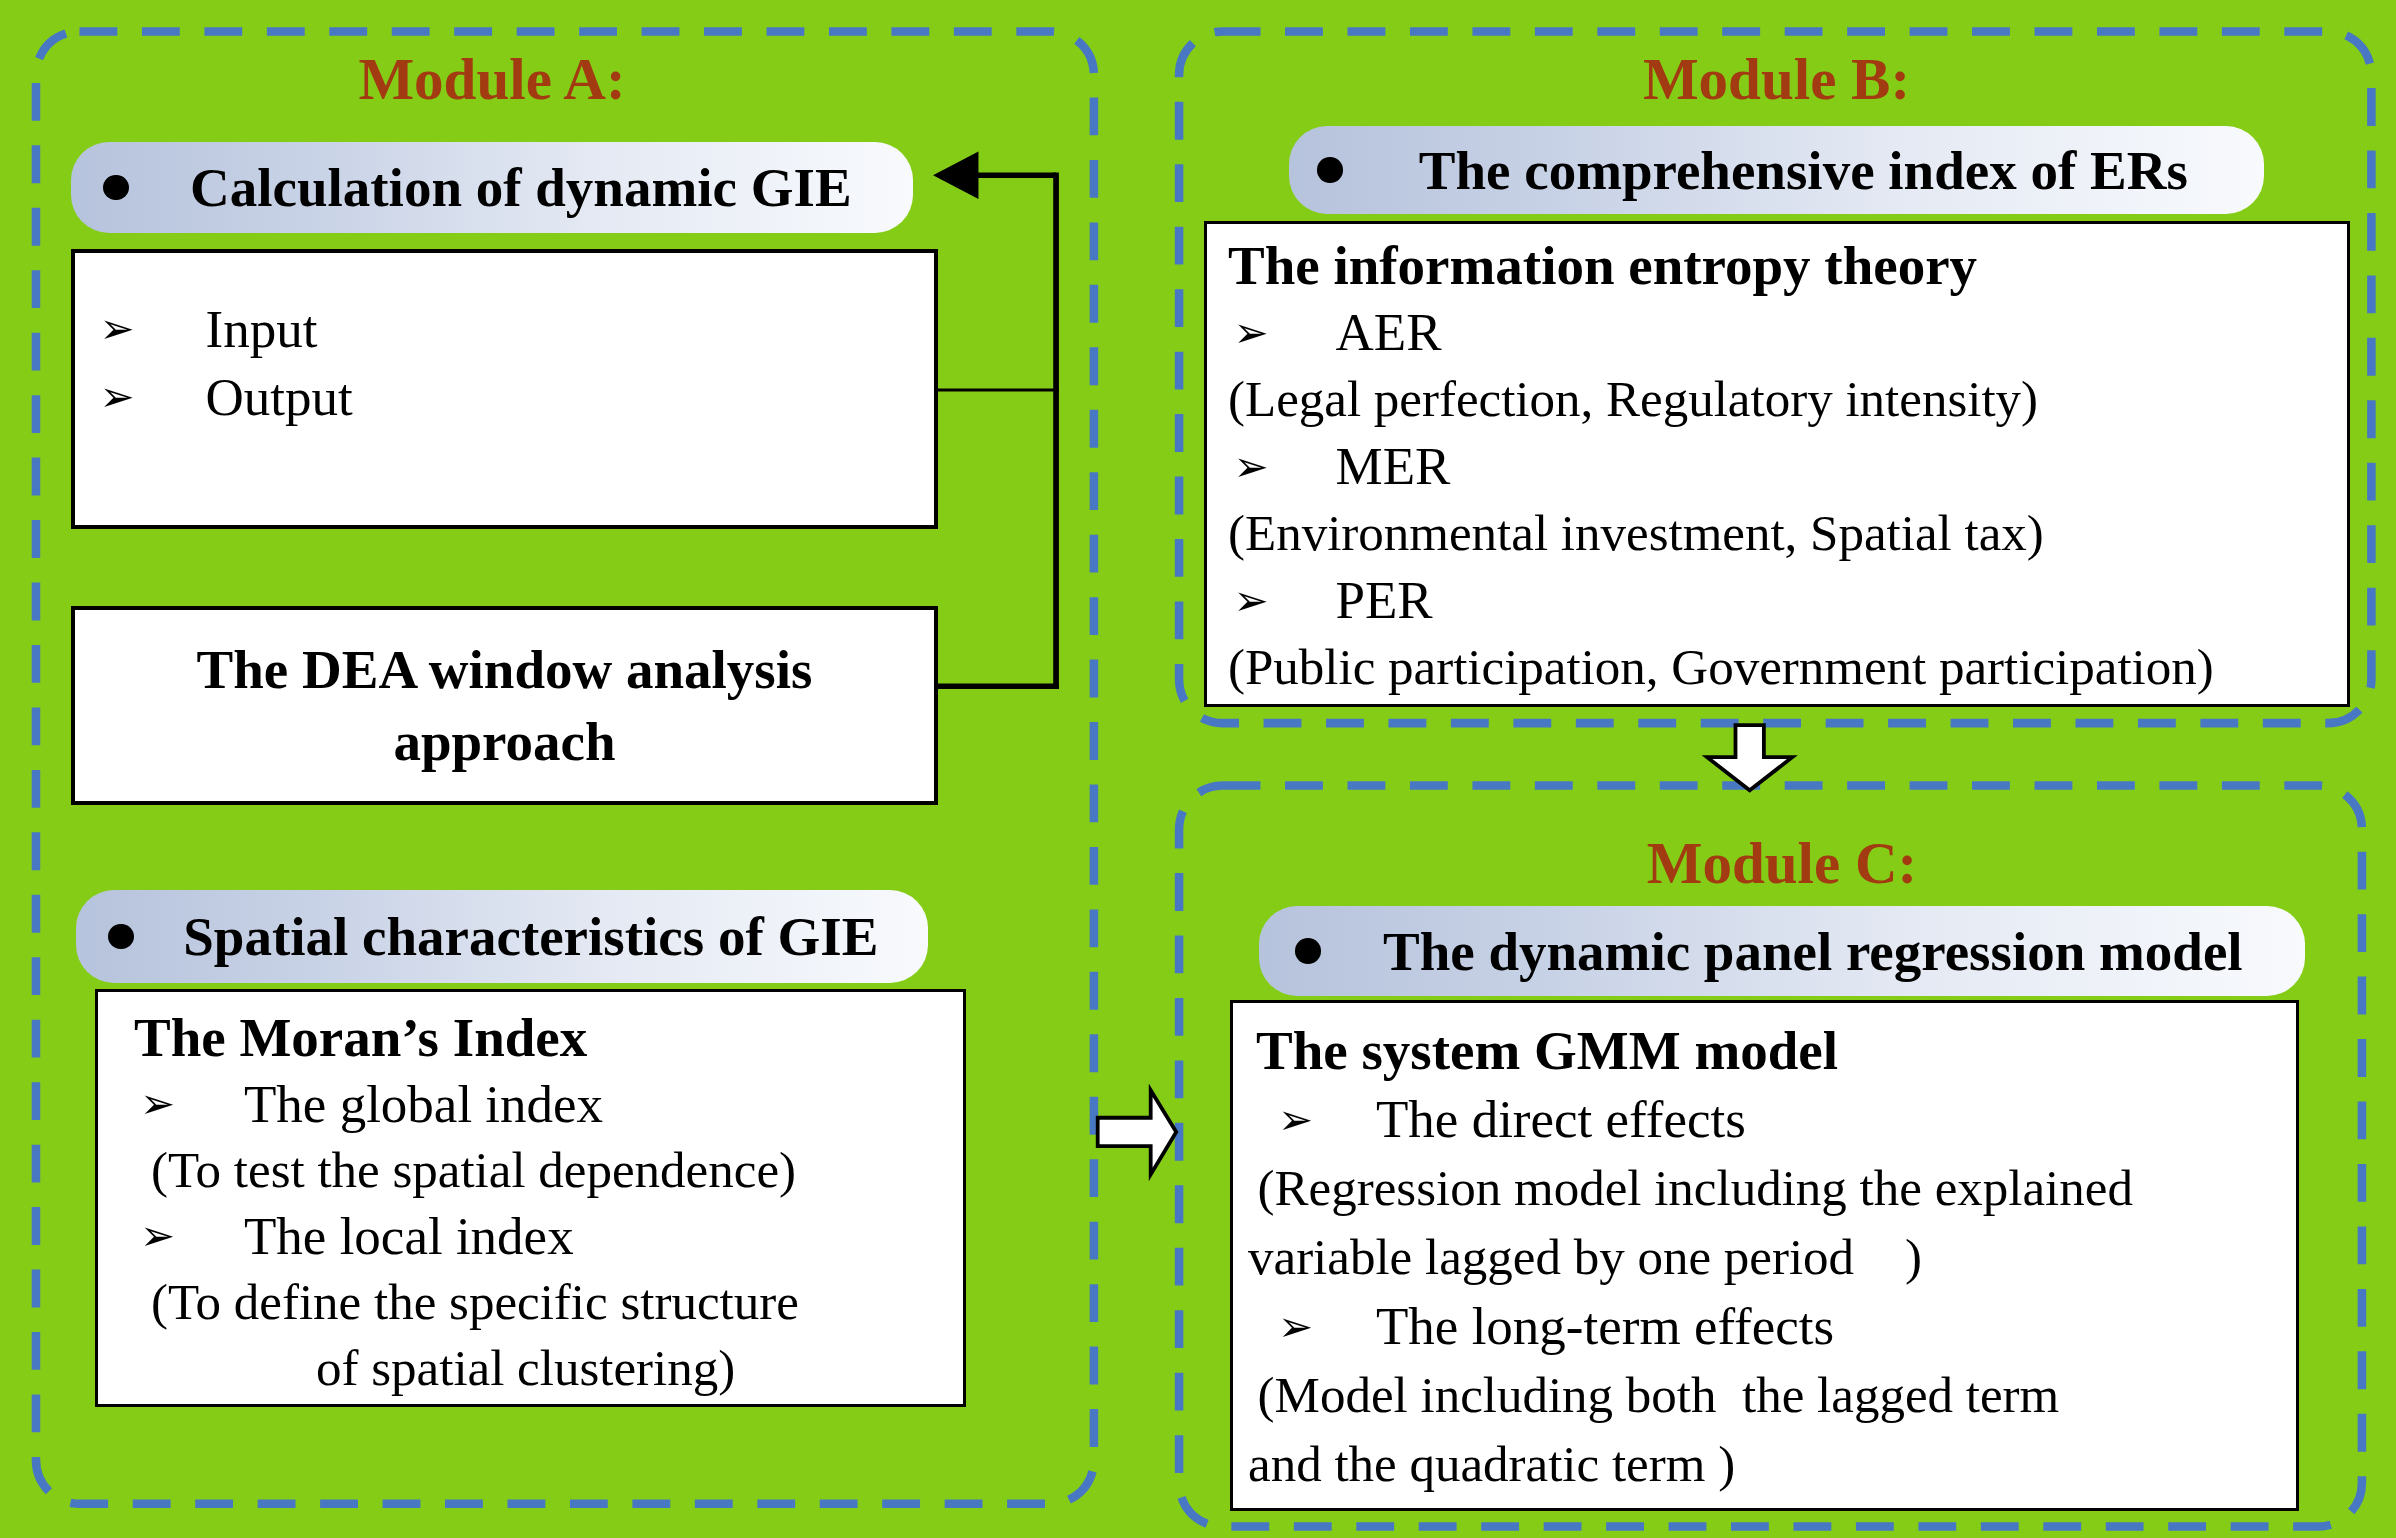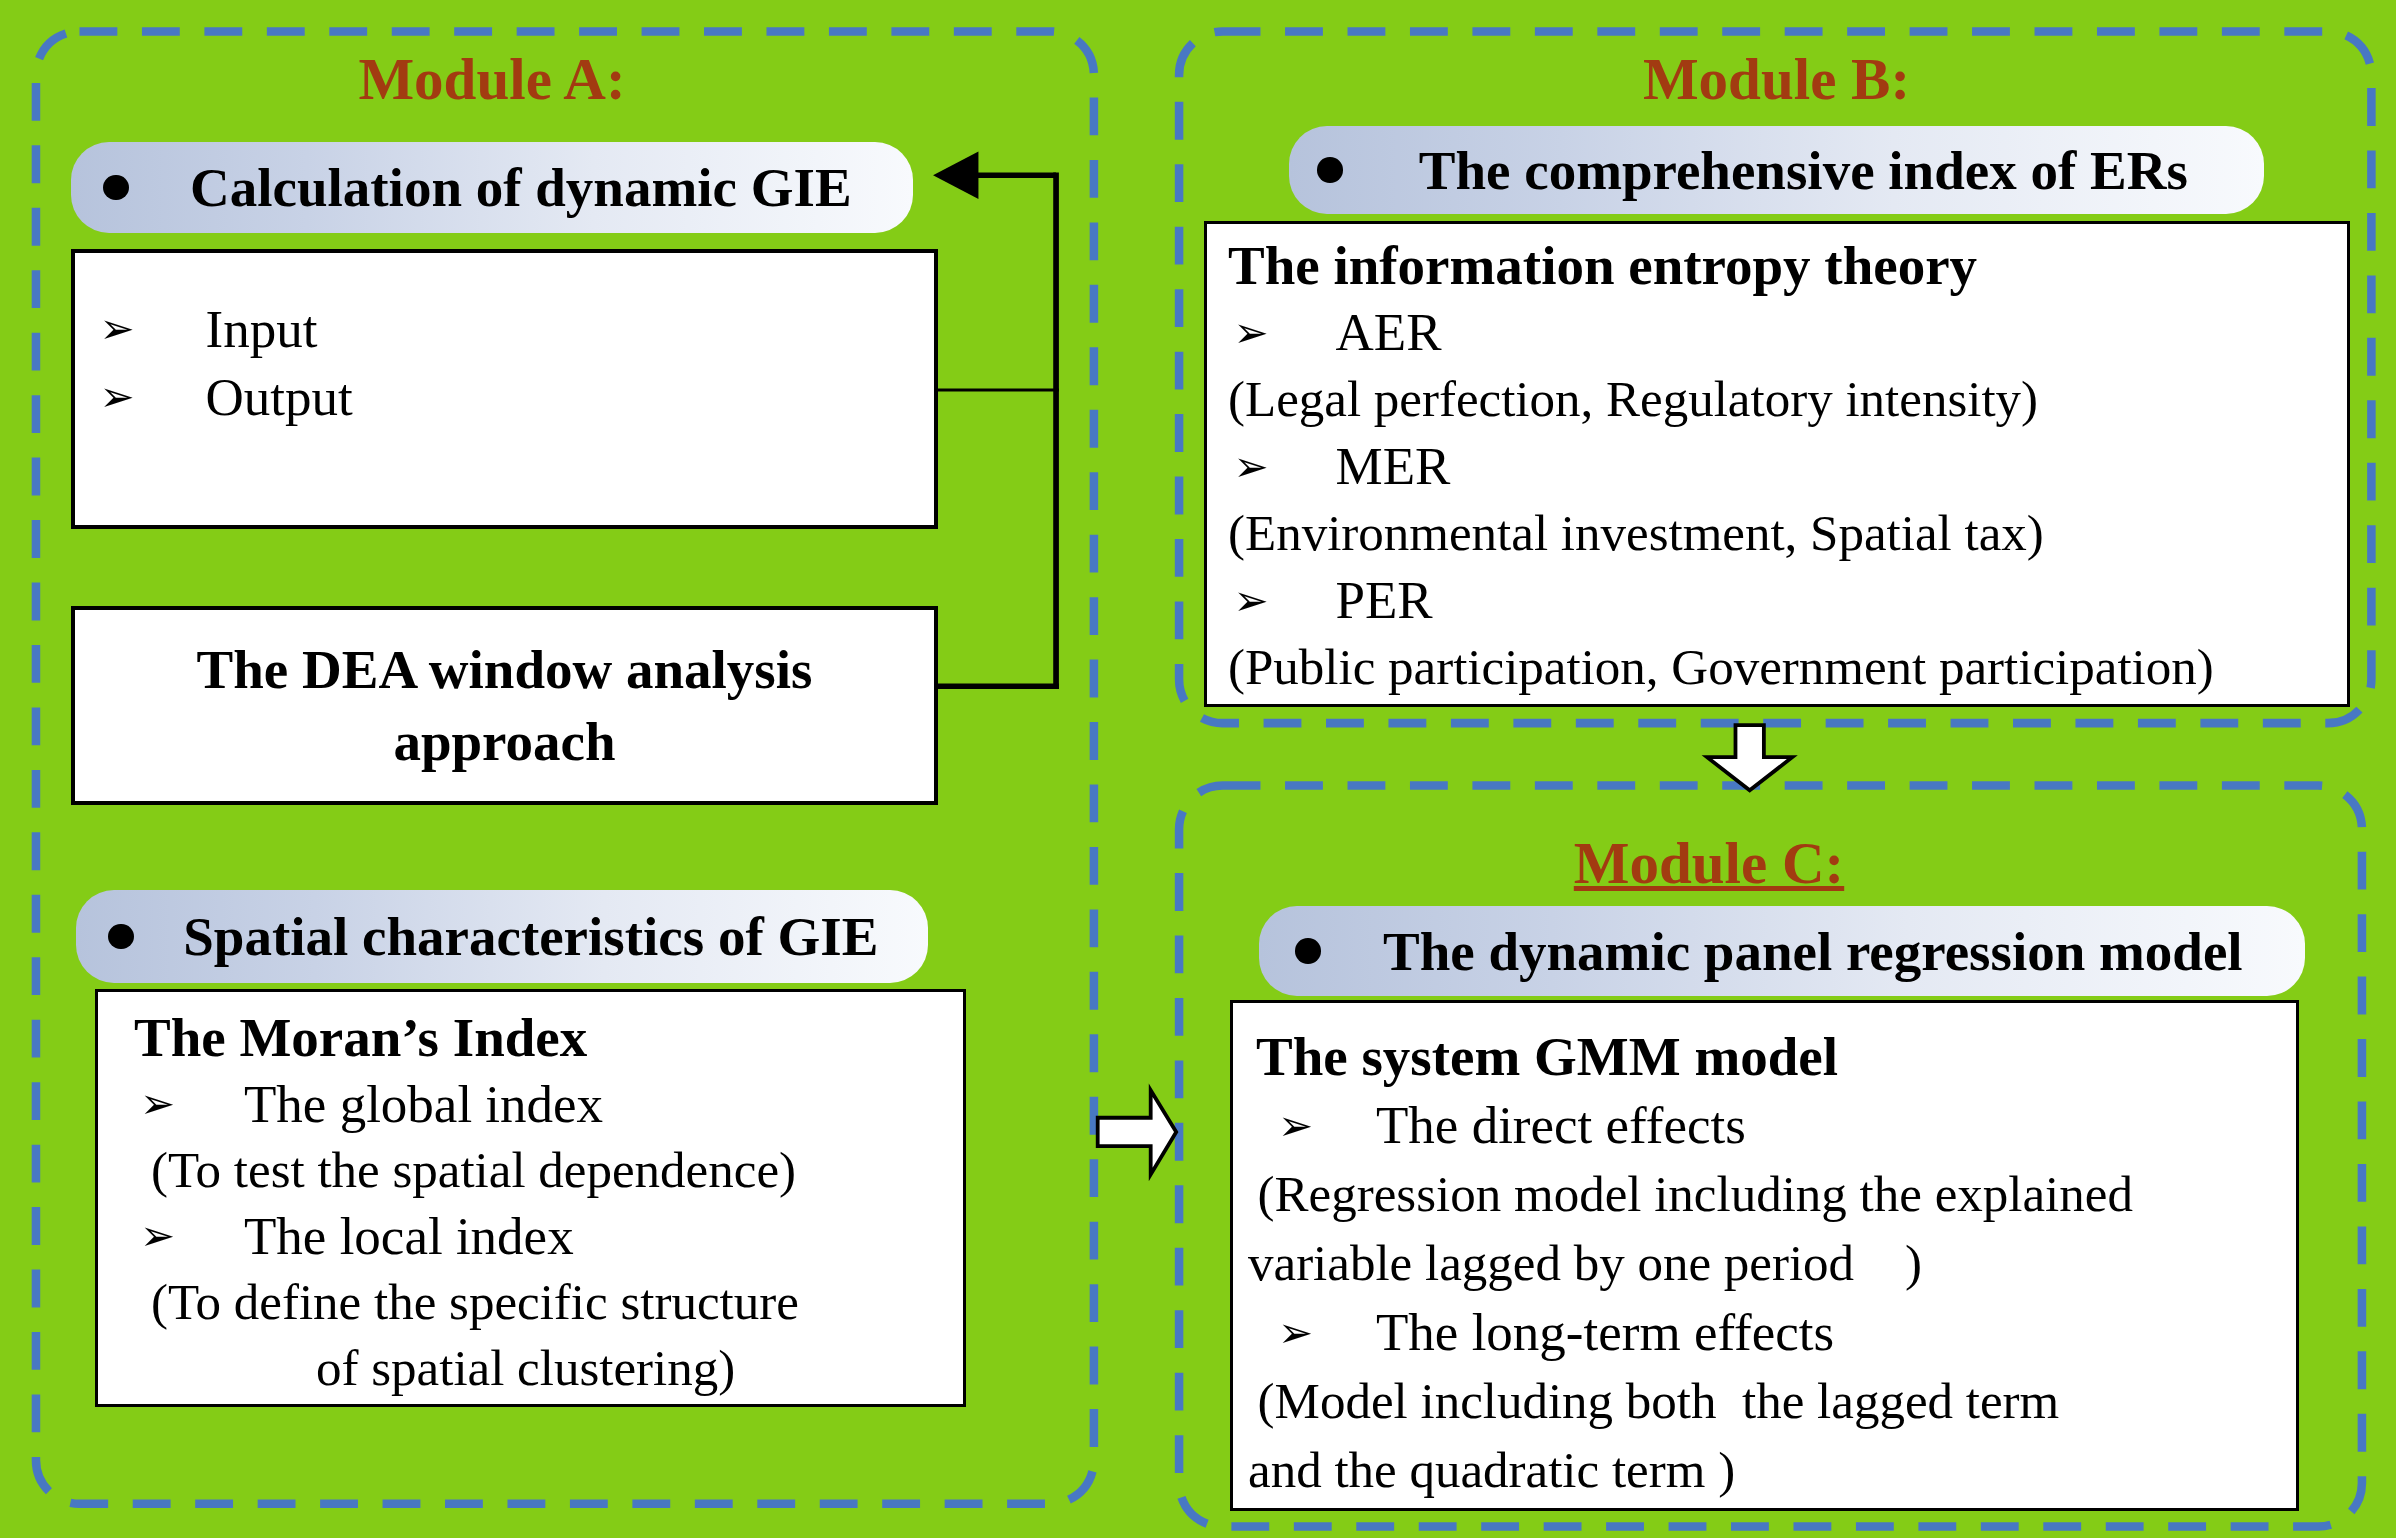--- a/index.html
+++ b/index.html
@@ -86,24 +86,24 @@
   #title-b{left:1289px;top:45px;width:975px;}
   #capsule-b{left:1289px;top:126px;width:975px;height:88px;}
   #capsule-b .dot{margin-left:28px;}
   #box-b{left:1204px;top:221px;width:1146px;height:486px;padding-top:7.6px;}
   #box-b .line{line-height:67px;}
   #box-b .btitle{padding-left:21px;}
   #box-b .bullet-row{padding-left:26.5px;}
   #box-b .tri{width:102px;}
   #box-b .note-row{padding-left:21px;}
   
-  #title-c{left:1186px;top:829px;width:1046px;text-decoration:underline;}
+  #title-c{left:1259px;top:829px;width:1046px;}
   #capsule-c{left:1259px;top:906px;width:1046px;height:90px;}
   #capsule-c .dot{margin-left:36px;}
-  #box-c{left:1230px;top:1000px;width:1069px;height:511px;padding-top:19px;}
+  #box-c{left:1230px;top:1000px;width:1069px;height:511px;padding-top:13px;}
   #box-c .line{line-height:69px;}
   #box-c .btitle{padding-left:23px;}
   #box-c .bullet-row{padding-left:45px;}
   #box-c .tri{width:98px;}
   #box-c .note-row{padding-left:24.6px;}
   #box-c .note-tight{padding-left:15px;}
   
   #overlay{
     position:absolute;left:0;top:0;width:2396px;height:1539px;
     pointer-events:none;

